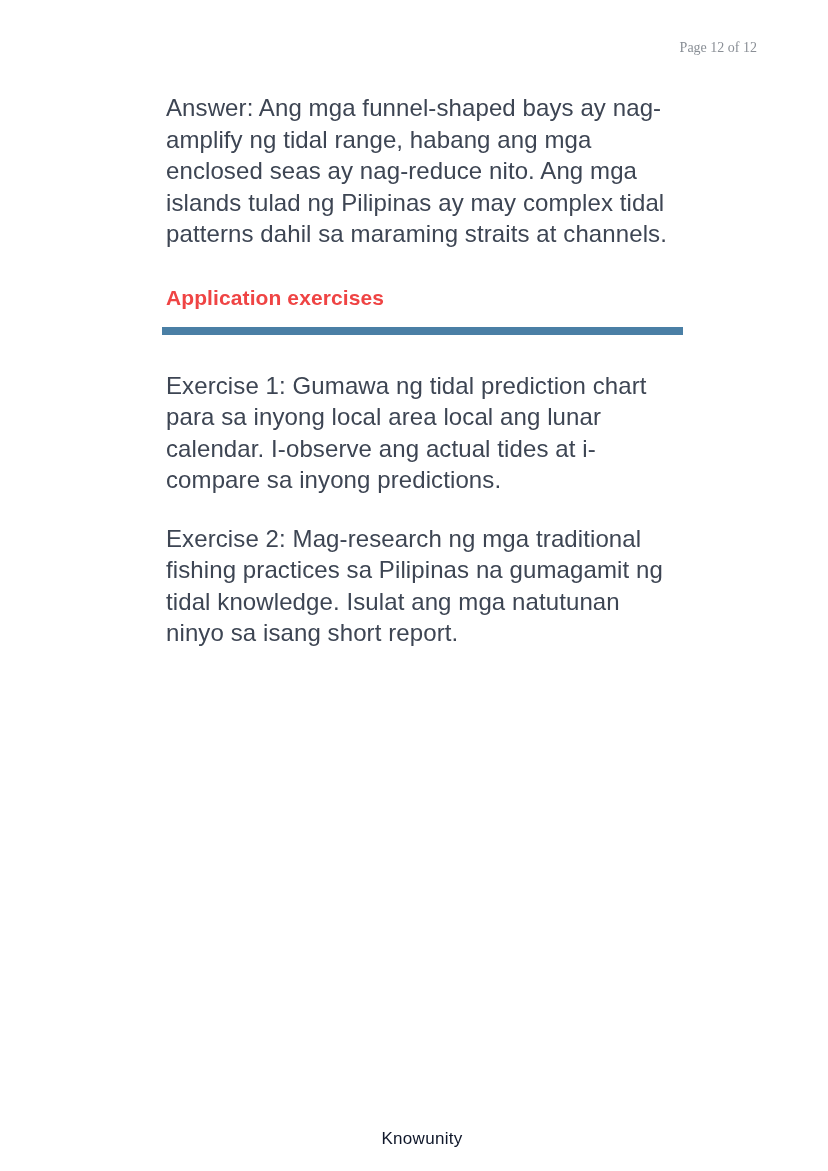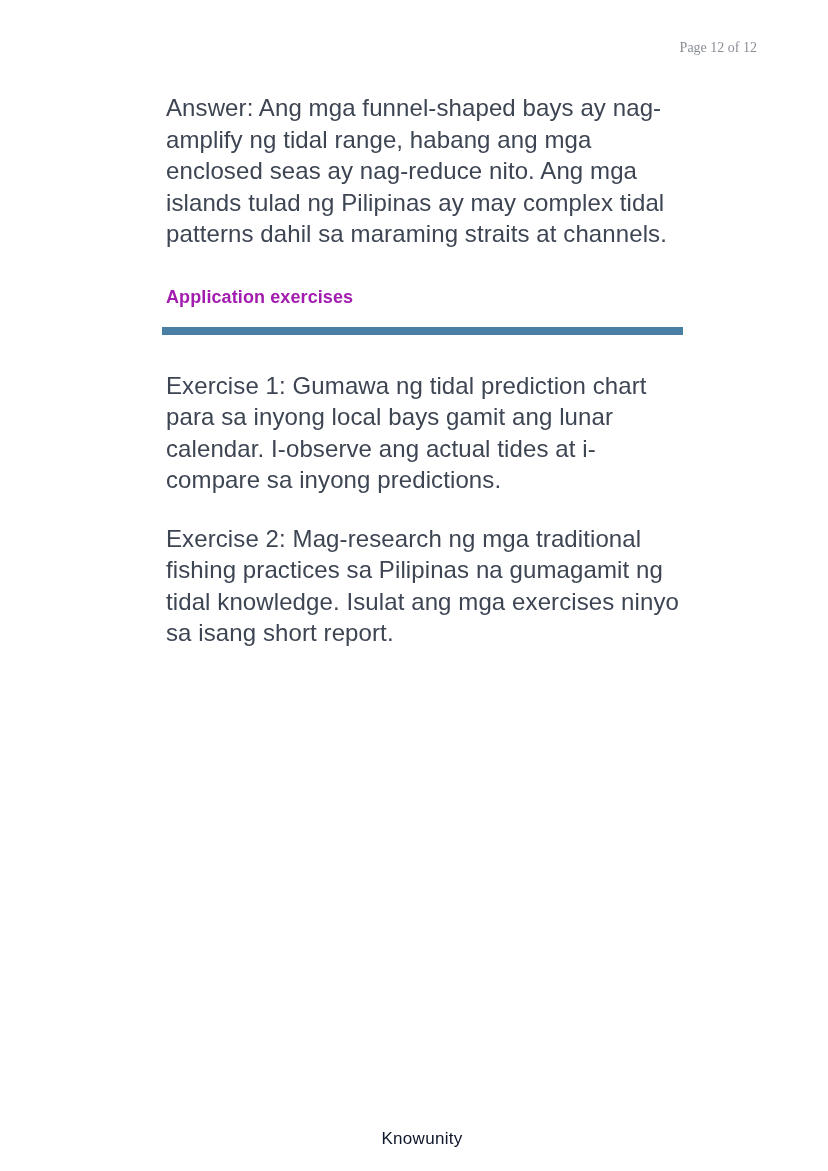--- a/index.html
+++ b/index.html
@@ -32,23 +32,23 @@
     font-size: 24px;
     line-height: 31.5px;
     color: #3d4553;
     letter-spacing: 0.1px;
     margin: 0 0 19px 0;
   }
   .answer-para {
     margin-bottom: 27px;
   }
   .section-heading {
-    font-size: 18px;
+    font-size: 21px;
     font-weight: bold;
-    color: #a21caf;
+    color: #ef4444;
     letter-spacing: 0.1px;
     line-height: 25px;
     margin: 0 0 13px 0;
   }
   .heading-rule {
     border: none;
     height: 1.5px;
     background: #4a7fa5;
     width: 100%;
     margin: 0 0 31px 0;
@@ -72,22 +72,22 @@
   <div class="page-number">Page 12 of 12</div>
 
   <div class="content">
 
     <p class="body-text answer-para">Answer: Ang mga funnel-shaped bays ay nag-amplify ng tidal range, habang ang mga enclosed seas ay nag-reduce nito. Ang mga islands tulad ng Pilipinas ay may complex tidal patterns dahil sa maraming straits at channels.</p>
 
     <h2 class="section-heading">Application exercises</h2>
 
     <hr class="heading-rule">
 
-    <p class="body-text">Exercise 1: Gumawa ng tidal prediction chart para sa inyong local bays gamit ang lunar calendar. I-observe ang actual tides at i-compare sa inyong predictions.</p>
+    <p class="body-text">Exercise 1: Gumawa ng tidal prediction chart para sa inyong local area local ang lunar calendar. I-observe ang actual tides at i-compare sa inyong predictions.</p>
 
-    <p class="body-text">Exercise 2: Mag-research ng mga traditional fishing practices sa Pilipinas na gumagamit ng tidal knowledge. Isulat ang mga exercises ninyo sa isang short report.</p>
+    <p class="body-text">Exercise 2: Mag-research ng mga traditional fishing practices sa Pilipinas na gumagamit ng tidal knowledge. Isulat ang mga natutunan ninyo sa isang short report.</p>
 
 
   </div>
 
   <div class="footer-brand">Knowunity</div>
 
 </div>
 
 </body></html>

